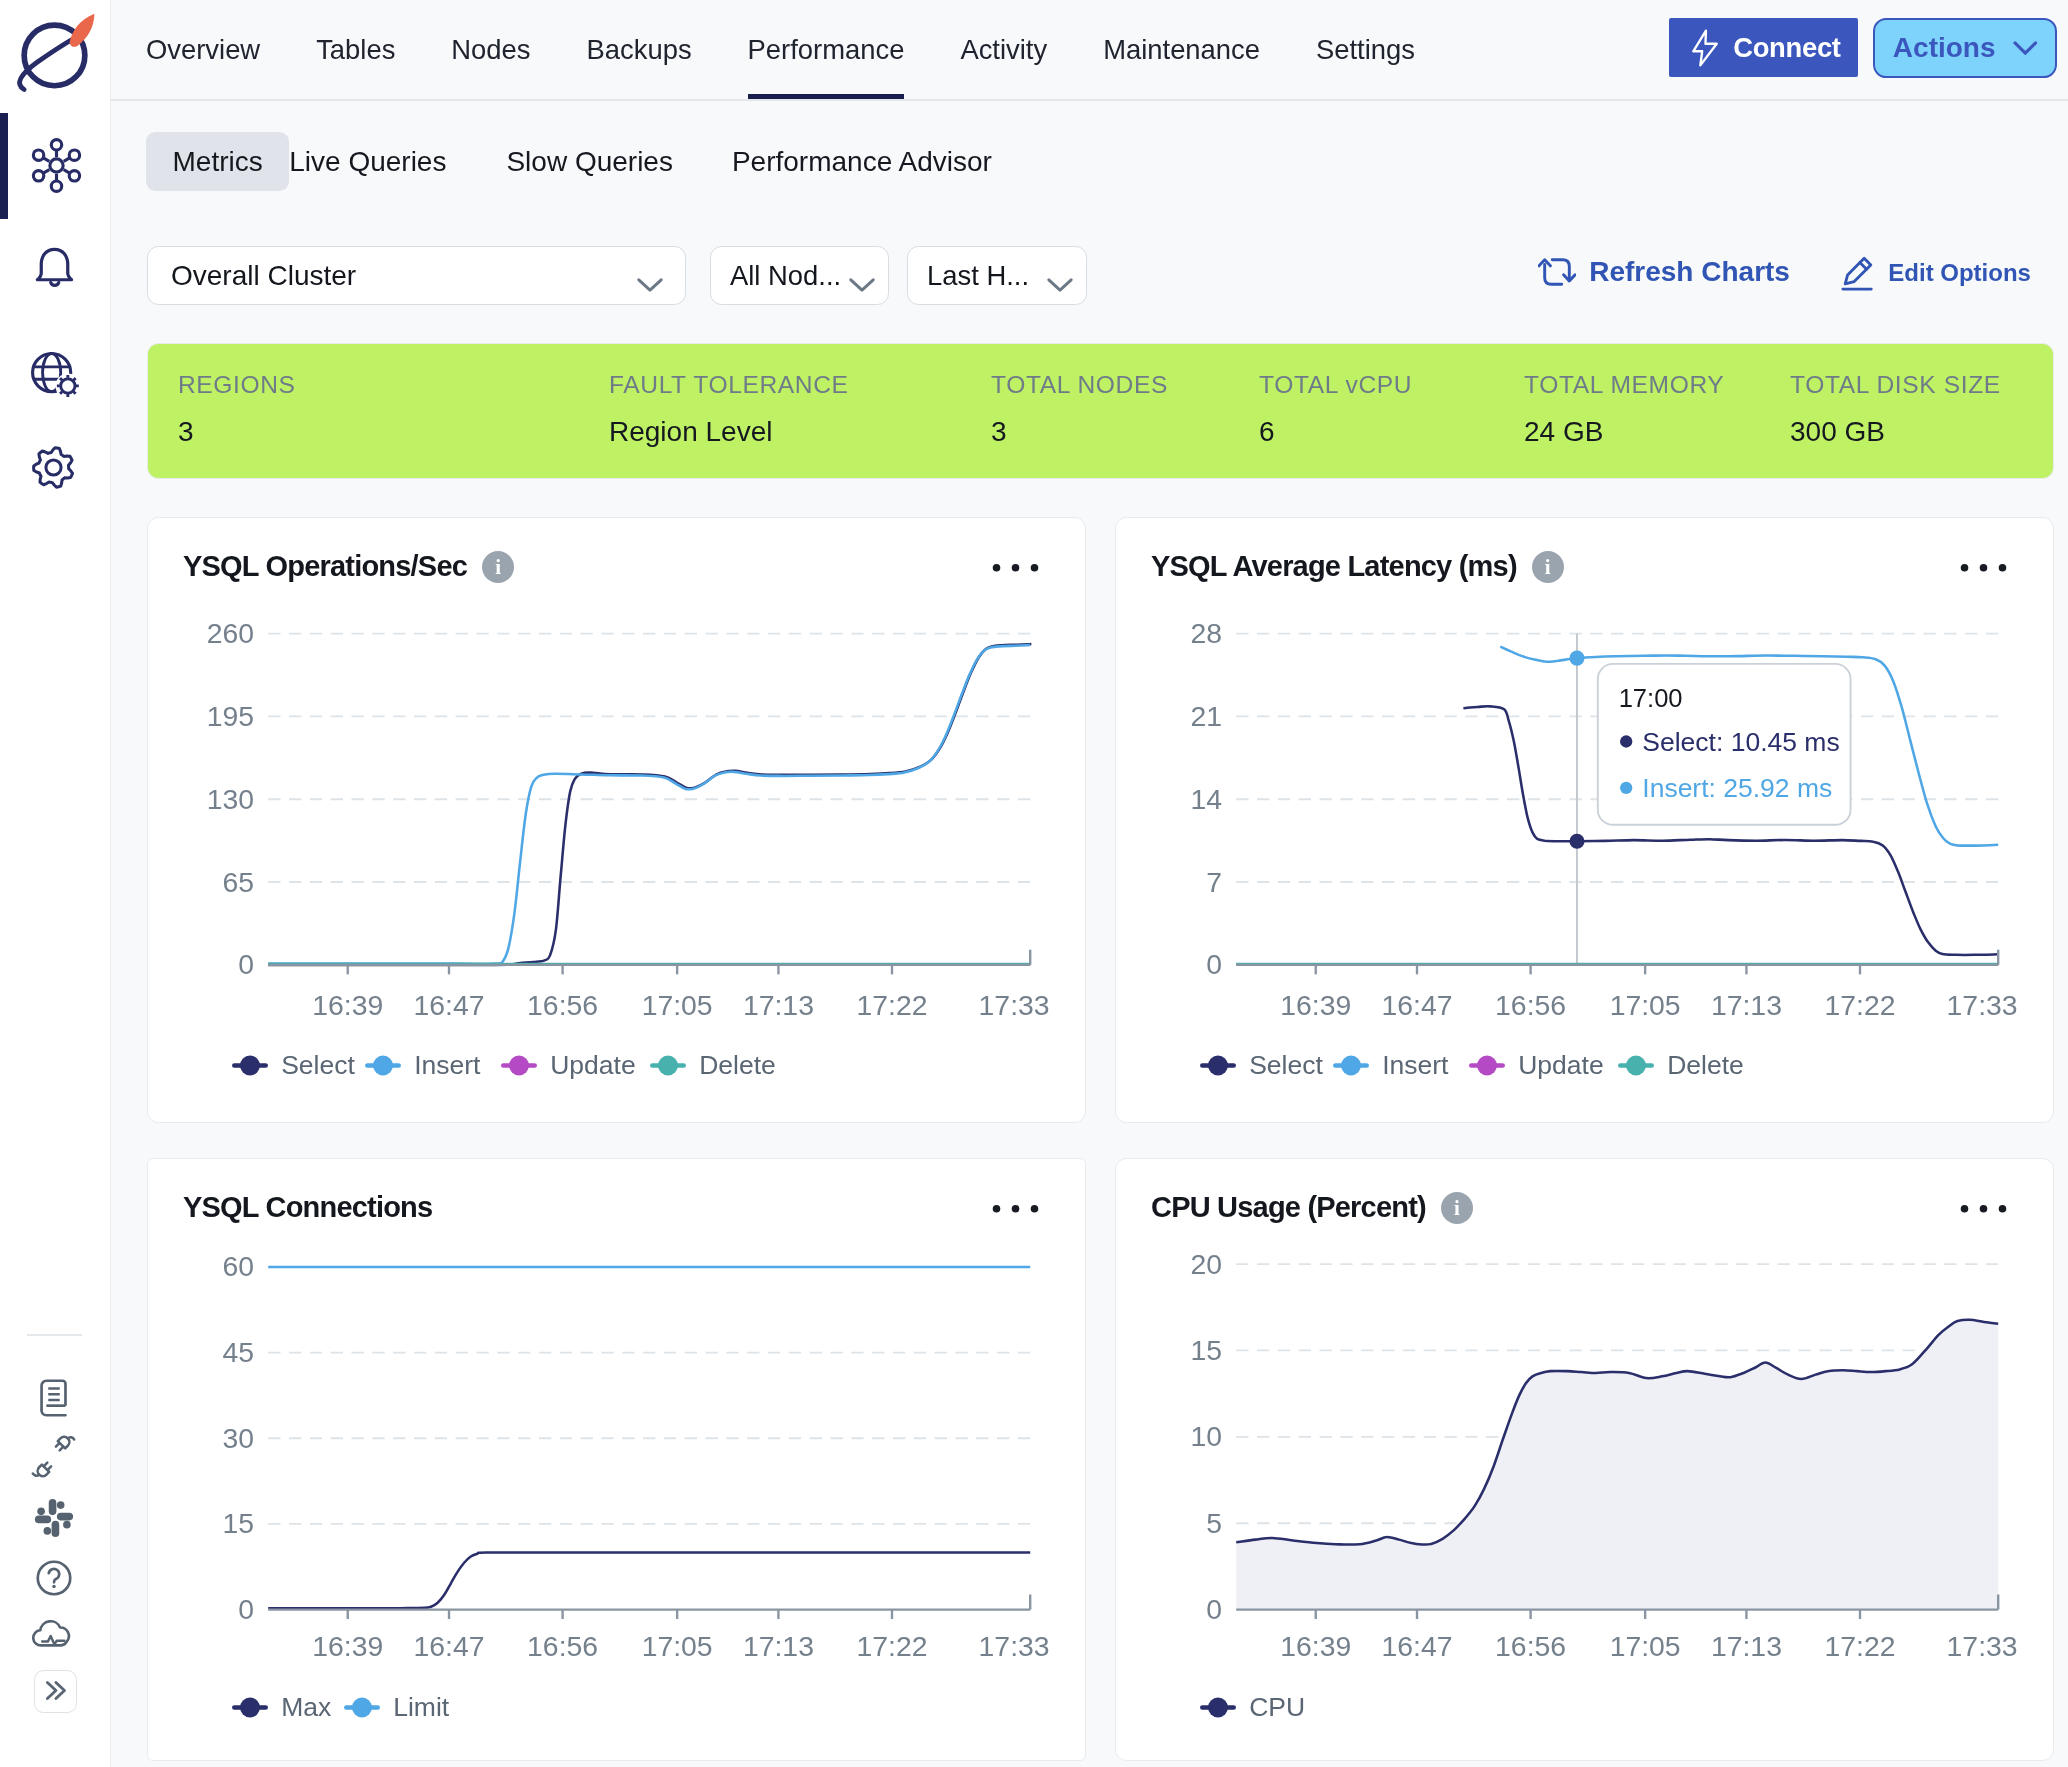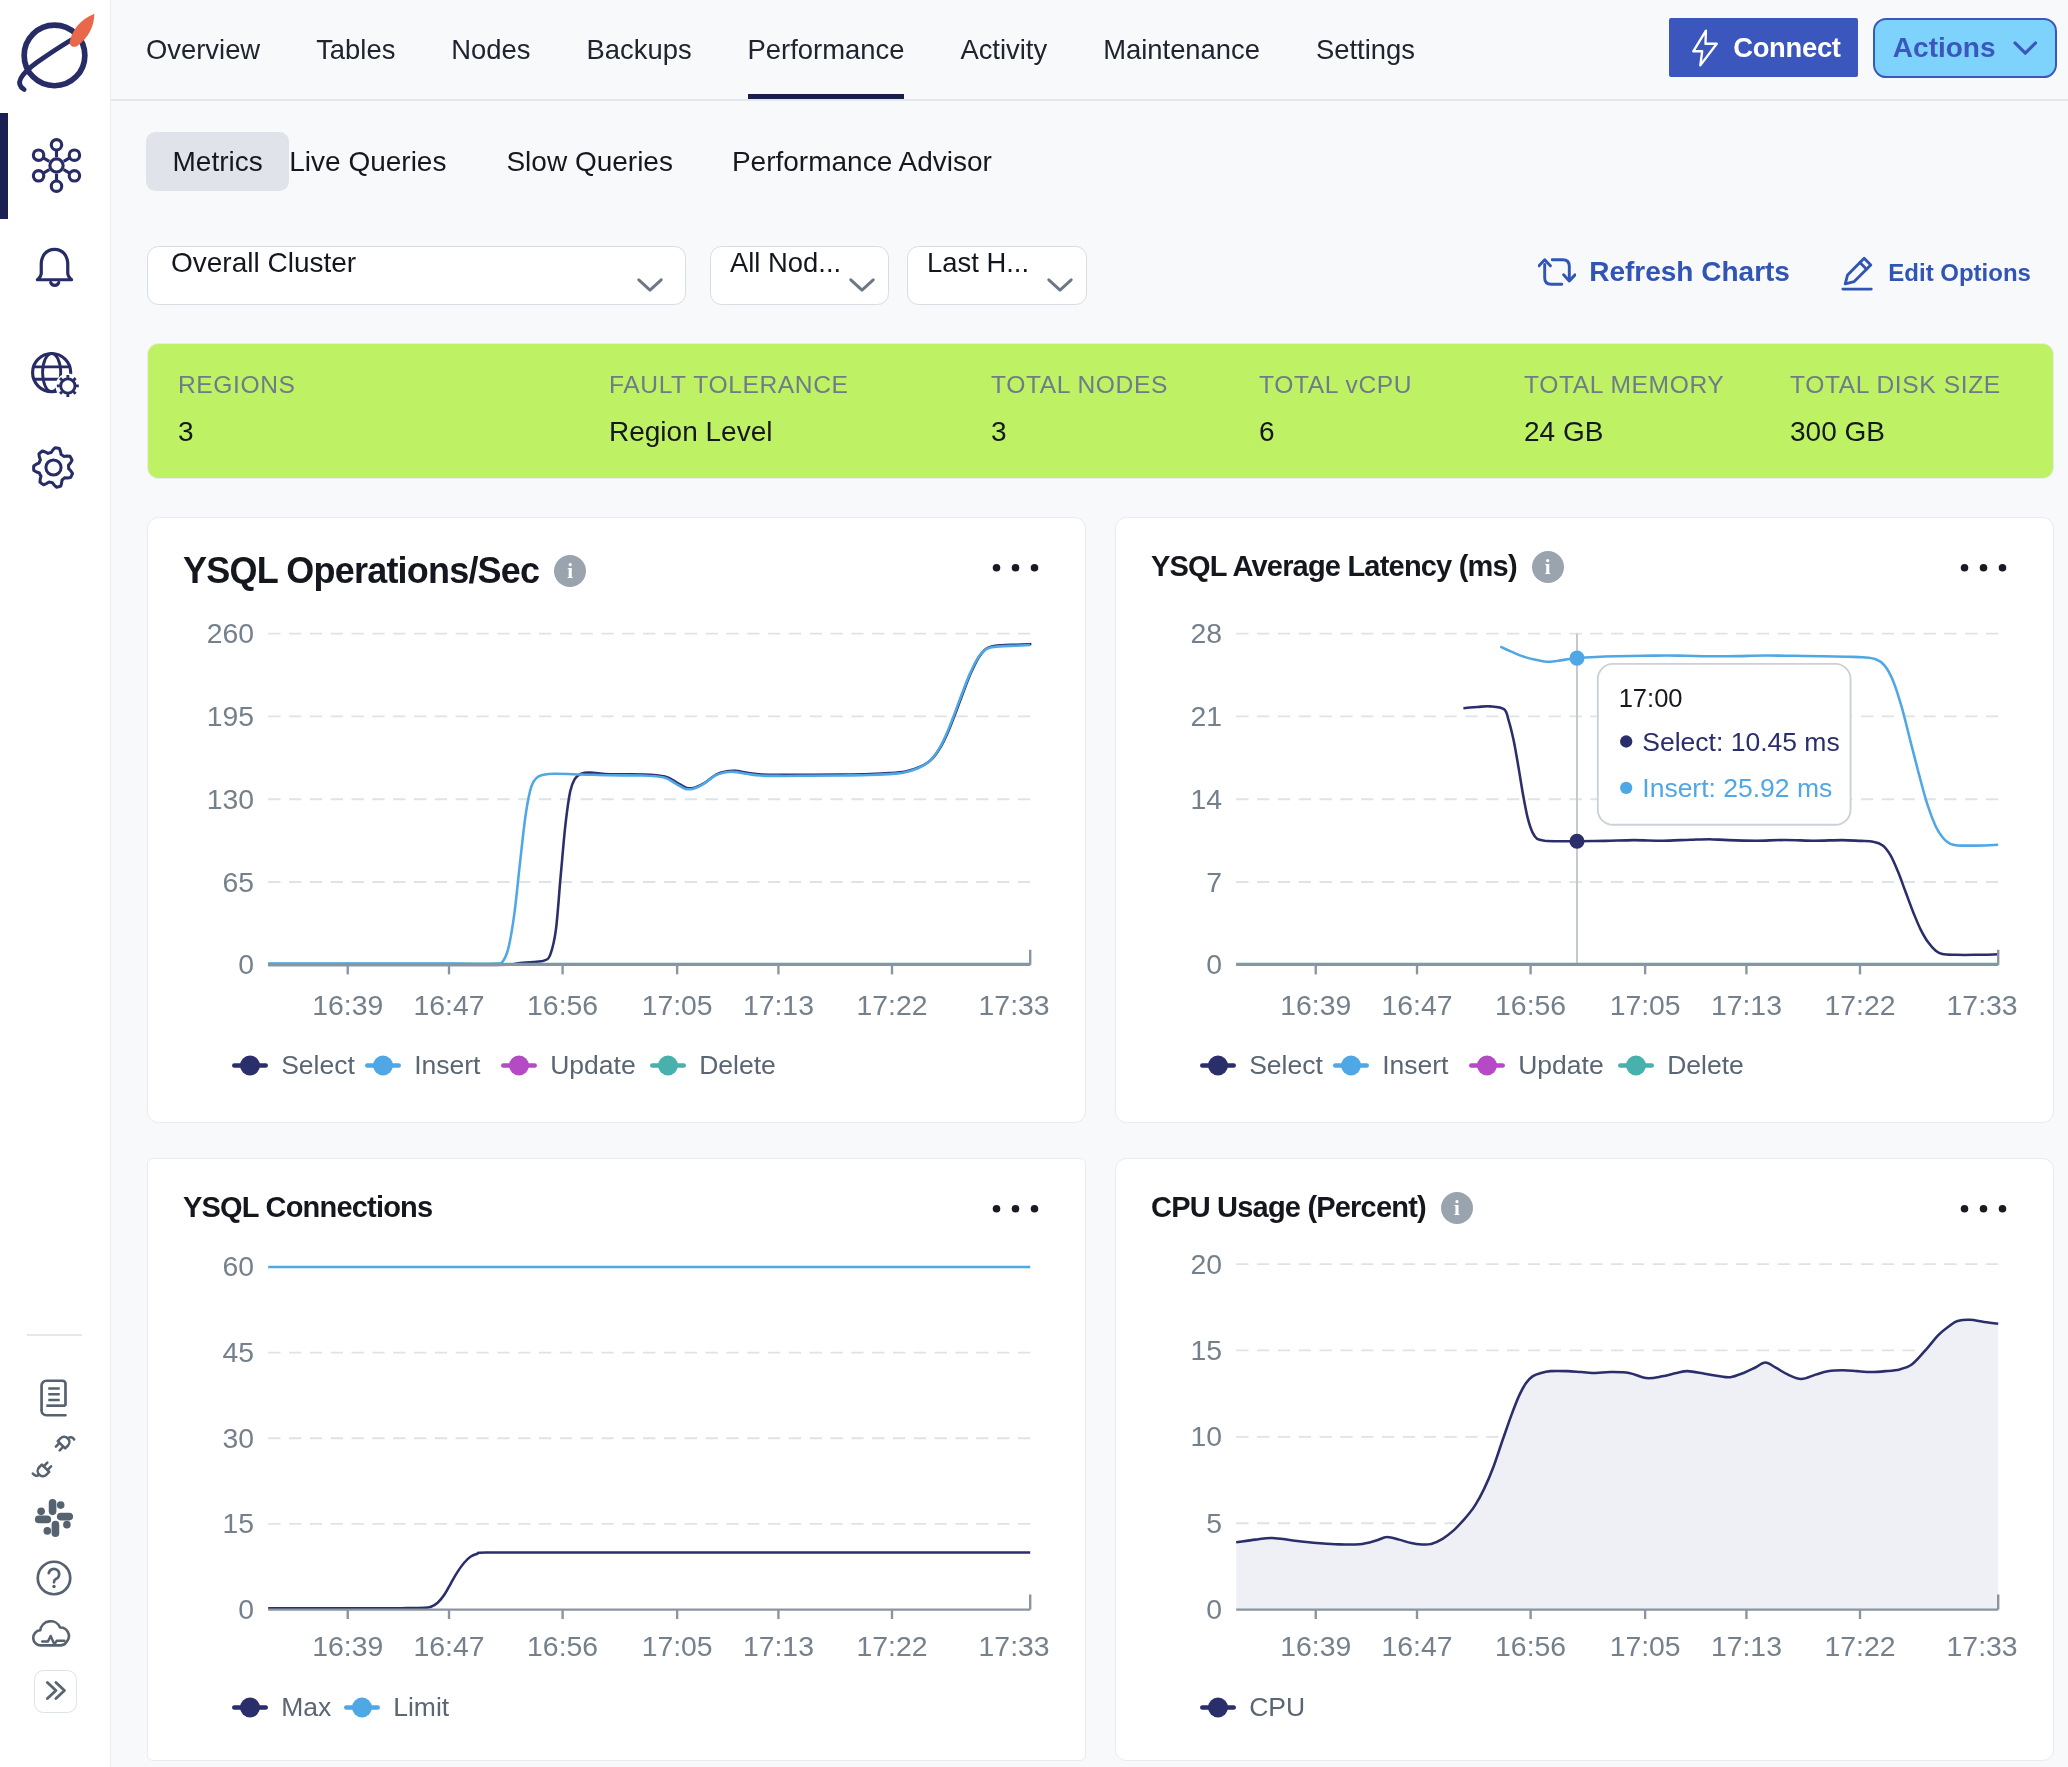--- a/index.html
+++ b/index.html
@@ -1,20 +1,20 @@
 <!DOCTYPE html>
 <html style="font-size:15px"><head><meta charset="utf-8">
 <style>
 * { margin:0; padding:0; }
 html,body { width:2069px; height:1768px; background:#f7f9fb; font-family:"Liberation Sans", sans-serif; overflow:hidden; position:relative; }
 .tab { font-size:27.4px; color:#20242e; margin-right:56px; height:99px; display:flex; align-items:center; position:relative; }
 .tab:last-child { margin-right:0; }
 .tabactive { border-bottom:5.7px solid #191f4d; padding-top:5.7px; box-sizing:border-box; }
 .sel { position:absolute; top:246px; height:59px; background:#fff; border:1.9px solid #d8dde3; border-radius:11.4px;
-       box-sizing:border-box; display:flex; align-items:flex-start; font-size:28px; color:#13161d; }
+       box-sizing:border-box; display:flex; align-items:center; font-size:28px; color:#13161d; }
 </style></head>
 <body>
 <div style="position:absolute;left:0;top:0;width:111px;height:1768px;background:#ffffff;border-right:1.9px solid #e9edf0;box-sizing:border-box">
     <svg width="91" height="91" viewBox="0 0 96 96" style="position:absolute;left:8.5px;top:7.6px">
       <circle cx="48" cy="50" r="32" fill="none" stroke="#272c66" stroke-width="6"></circle>
       <path d="M16 86 C6 80 12 70 30 57 C50 43 66 33 78 27" fill="none" stroke="#272c66" stroke-width="5" stroke-linecap="round"></path>
       <path d="M64 36 C66 24 75 12 90 6 C90 20 83 32 72 40 C68 42.5 64.5 40 64 36 Z" fill="#e9684c"></path>
     </svg>
     <svg width="55" height="55" viewBox="0 0 58 58" style="position:absolute;left:29px;top:138px">
       <circle cx="29" cy="29" r="7" fill="none" stroke="#272c66" stroke-width="3.3"></circle>
@@ -195,21 +195,21 @@
         <div style="font-size:28px;color:#15181f;margin-top:17px">24 GB</div>
       </div>
       <div style="position:absolute;left:1642px;top:0">
         <div style="font-size:24.6px;color:#6f7b88;letter-spacing:0.6px">TOTAL DISK SIZE</div>
         <div style="font-size:28px;color:#15181f;margin-top:17px">300 GB</div>
       </div>
     </div>
   </div>
 <div style="position:absolute;left:147px;top:517px;width:939px;height:606px;background:#fff;border:1.9px solid #e9ecef;border-radius:11.4px;box-sizing:border-box">
     <div style="position:absolute;left:35px;top:32px;display:flex;align-items:center">
-      <span style="font-size:36px;font-weight:bold;color:#14171d;letter-spacing:-0.8px">YSQL Operations/Sec</span>
+      <span style="font-size:29px;font-weight:bold;color:#14171d;letter-spacing:-0.8px">YSQL Operations/Sec</span>
       <span style="display:inline-block;width:32px;height:32px;border-radius:50%;background:#9aa4af;color:#fff;font-size:21px;font-weight:bold;text-align:center;line-height:32px;margin-left:15px;font-family:Liberation Serif,serif">i</span>
     </div>
     <svg width="57" height="11.4" viewBox="0 0 60 12" style="position:absolute;right:41px;top:44px">
       <circle cx="10" cy="6" r="4" fill="#181b22"></circle>
       <circle cx="30" cy="6" r="4" fill="#181b22"></circle>
       <circle cx="50" cy="6" r="4" fill="#181b22"></circle>
     </svg>
     <svg width="939" height="606" viewBox="0 0 992 640" style="position:absolute;left:0;top:0">
       <line x1="127.0" y1="122.0" x2="932.0" y2="122.0" stroke="#dee3e8" stroke-width="2" stroke-dasharray="13 9"></line>
       <text x="112" y="132.0" font-size="30" fill="#75808d" text-anchor="end" font-family="Liberation Sans, sans-serif">260</text>

